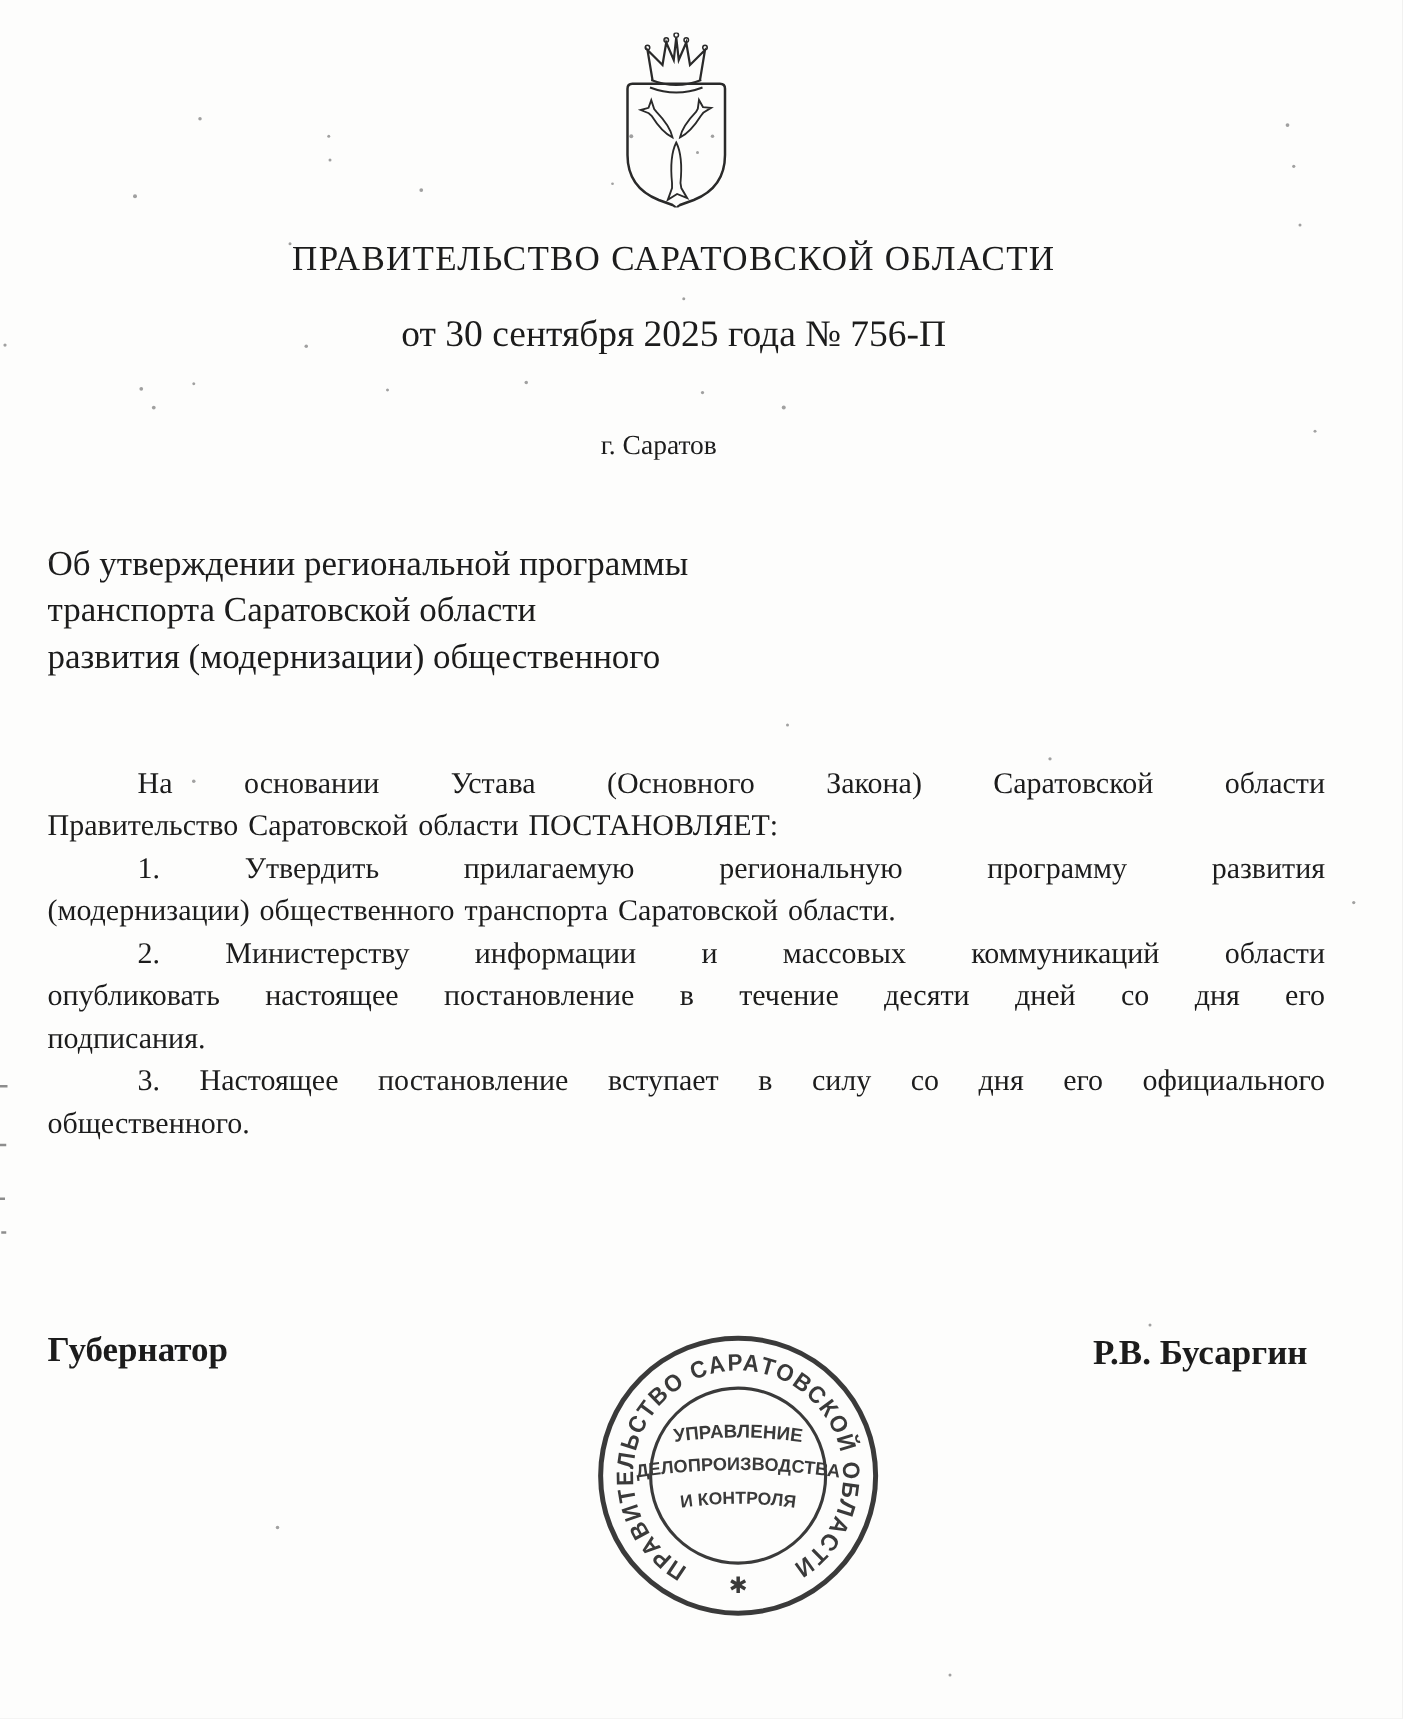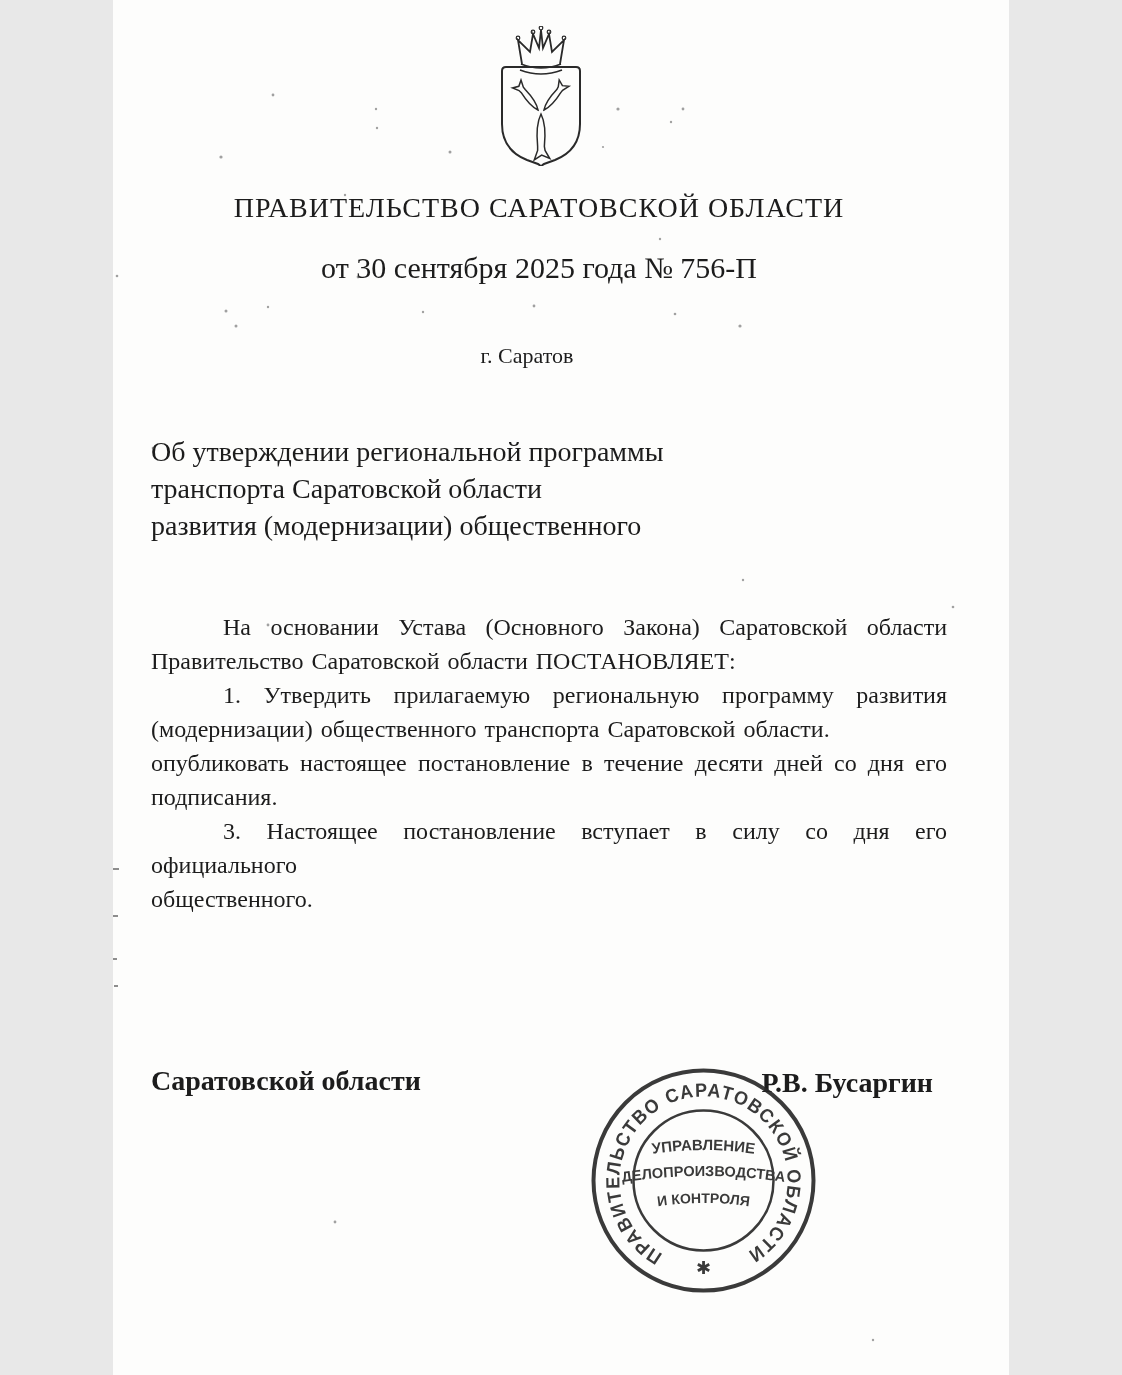--- a/index.html
+++ b/index.html
@@ -1,18 +1,18 @@
 <!DOCTYPE html>
 <html><head>
 <meta charset="utf-8">
 <style>
   html,body{margin:0;padding:0;background:#e8e8e8;}
   .page{
     position:relative;
-    width:896px;height:1375px;
+    width:1122px;height:1375px;
     margin:0 auto;
     background:#fdfdfc;
     font-family:"Liberation Serif","DejaVu Serif",serif;
     color:#1c1c1c;
     overflow:hidden;
   }
   .content{position:relative;padding:0 62px 0 38px;}
   .center{text-align:center;}
 
   .emblem-wrap{
@@ -143,30 +143,31 @@
       <div>развития (модернизации) общественного</div>
     </div>
 
     <div class="decree">
       <div class="bline fi">На основании Устава (Основного Закона) Саратовской области</div>
       <div class="bline ll">Правительство Саратовской области ПОСТАНОВЛЯЕТ:</div>
 
       <div class="bline fi">1. Утвердить прилагаемую региональную программу развития</div>
       <div class="bline ll">(модернизации) общественного транспорта Саратовской области.</div>
 
+      <div class="bline fi">2. Министерству информации и массовых коммуникаций области</div>
       <div class="bline">опубликовать настоящее постановление в течение десяти дней со дня его</div>
       <div class="bline ll">подписания.</div>
 
       <div class="bline fi">3. Настоящее постановление вступает в силу со дня его официального</div>
       <div class="bline ll">общественного.</div>
     </div>
 
     <div class="sig-row">
       <div class="sig-title">
-        <div>Саратовской области</div>
+        <div>Губернатор</div>
       </div>
       <div class="sig-name">Р.В. Бусаргин</div>
     </div>
   </div>
 
   <svg class="stamp" viewBox="0 0 245 245">
     <circle cx="122.5" cy="122.5" r="110" fill="none" stroke="#262626" stroke-width="4"></circle>
     <circle cx="122.5" cy="122.5" r="70" fill="none" stroke="#262626" stroke-width="2.5"></circle>
     <defs>
       <path id="ringPath" d="M122.5,206.5 A84,84 0 1,1 122.5,38.5 A84,84 0 1,1 122.5,206.5"></path>

